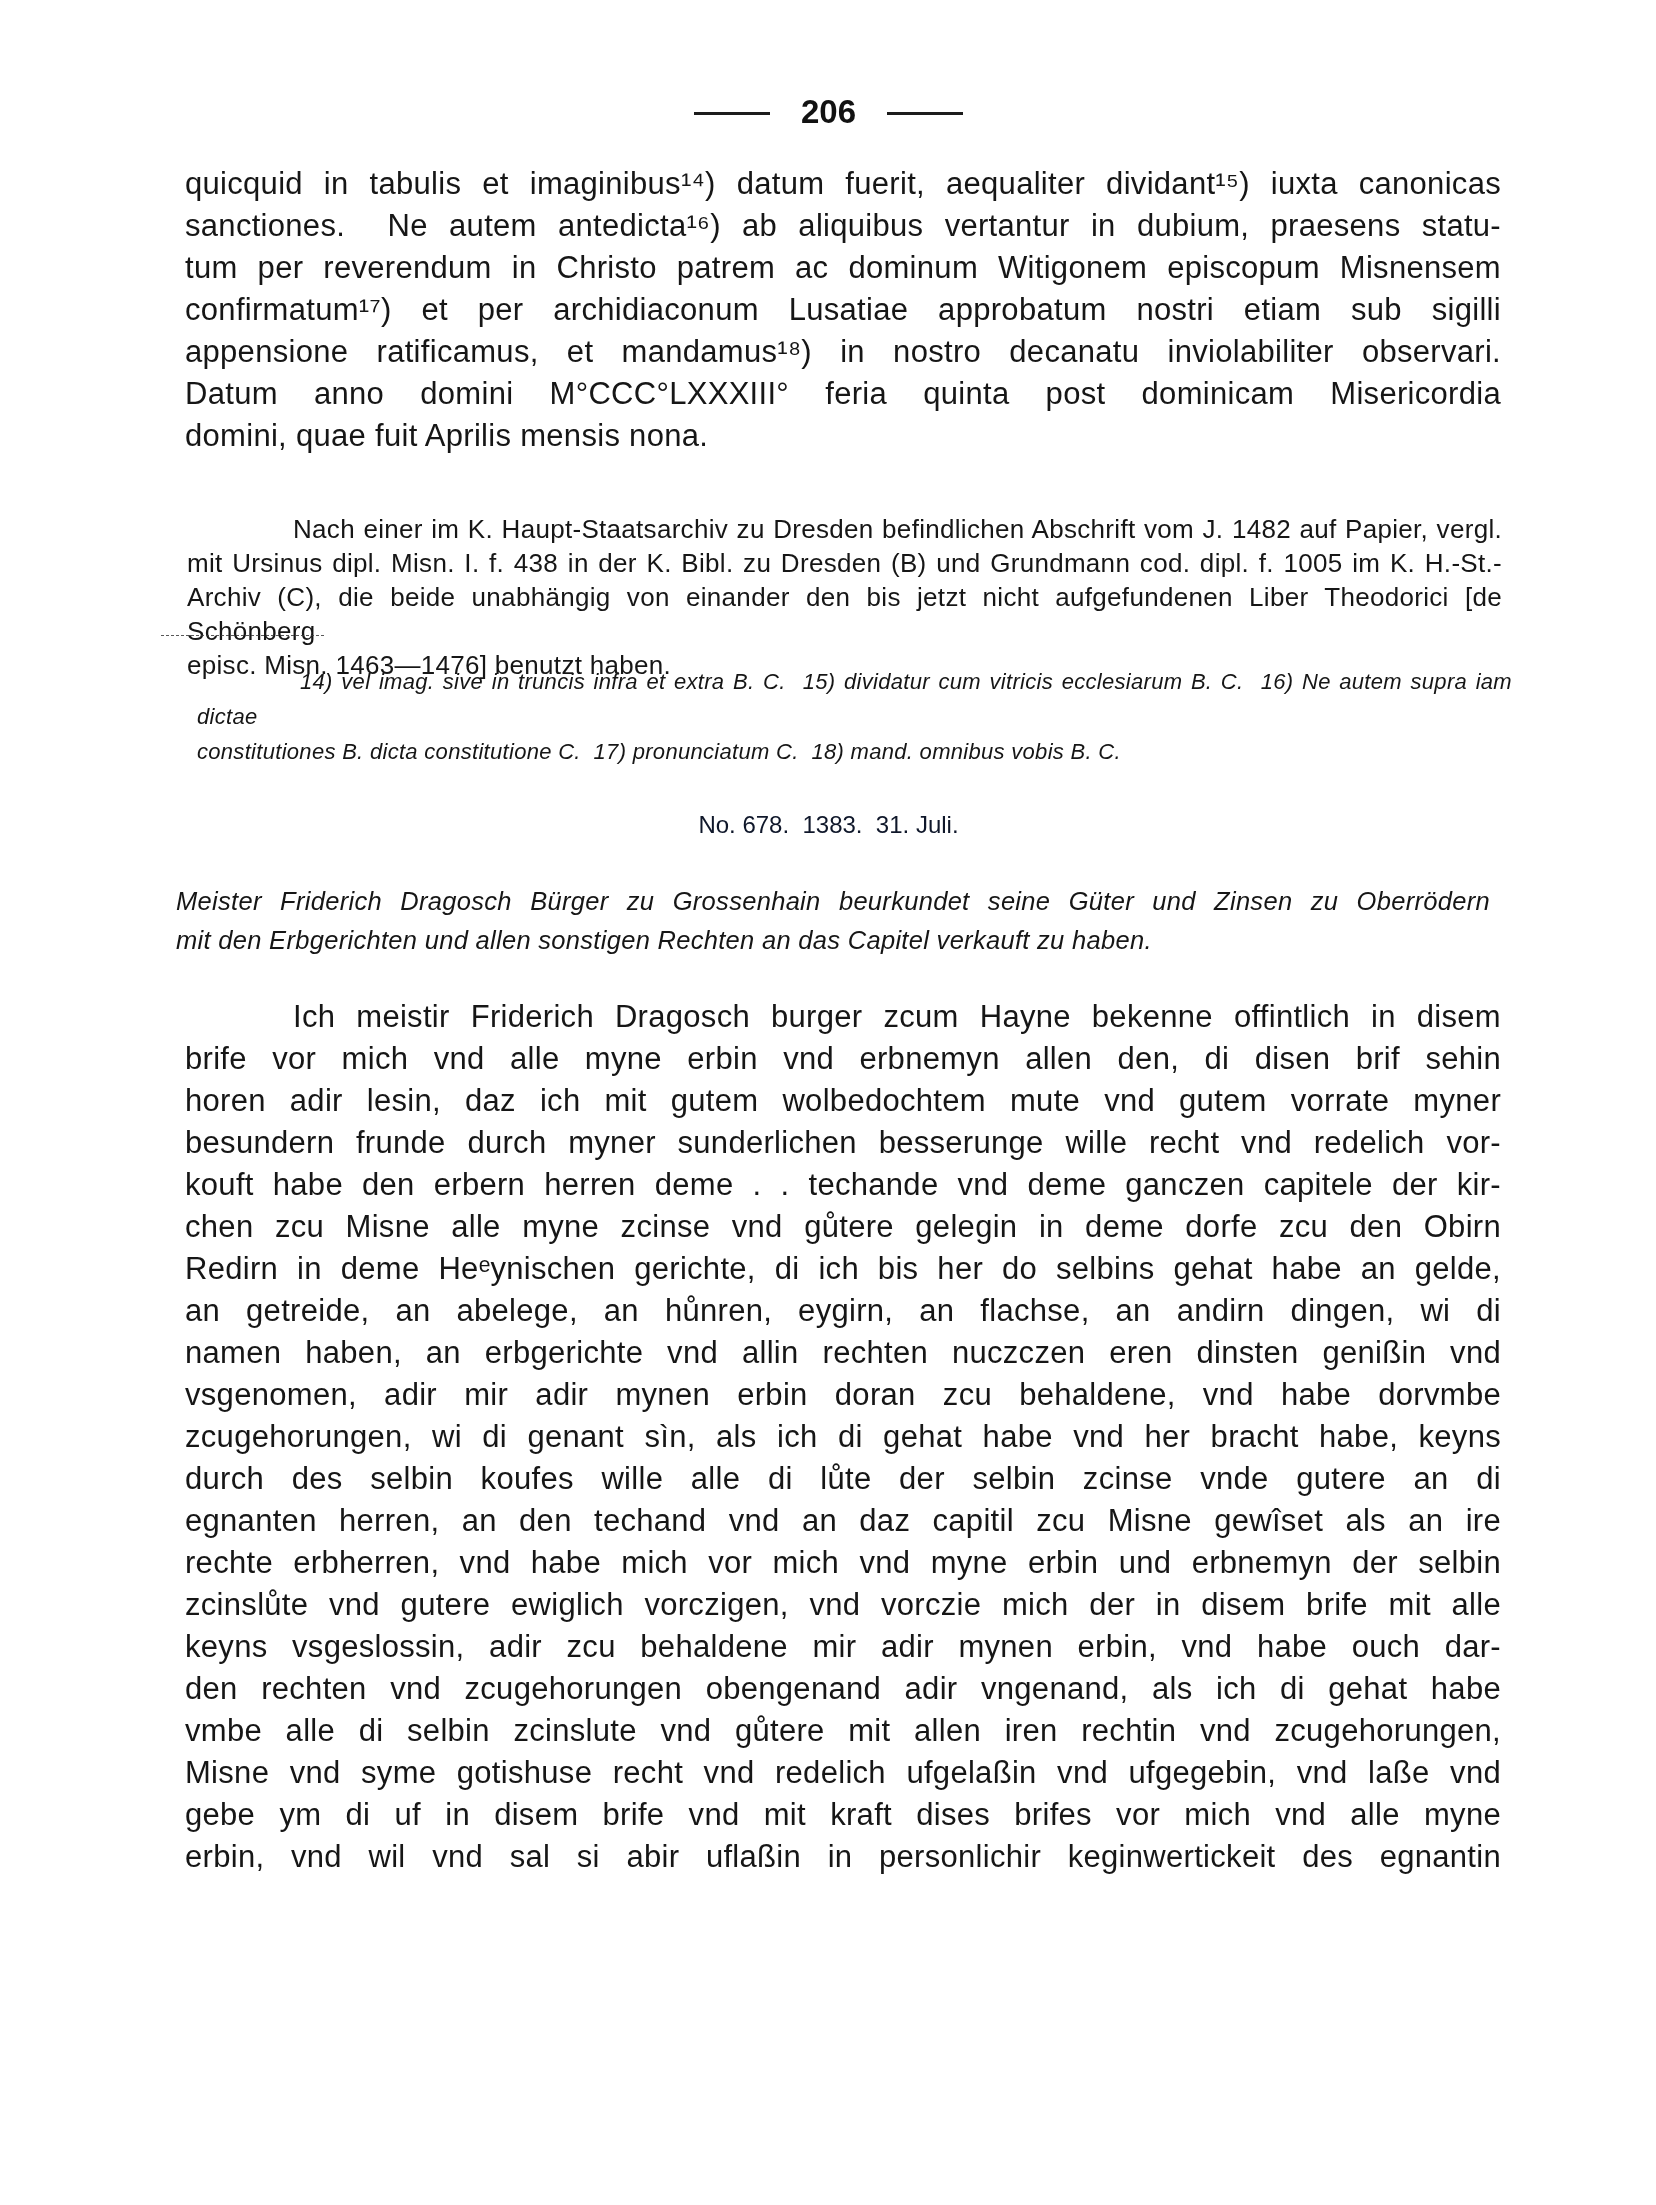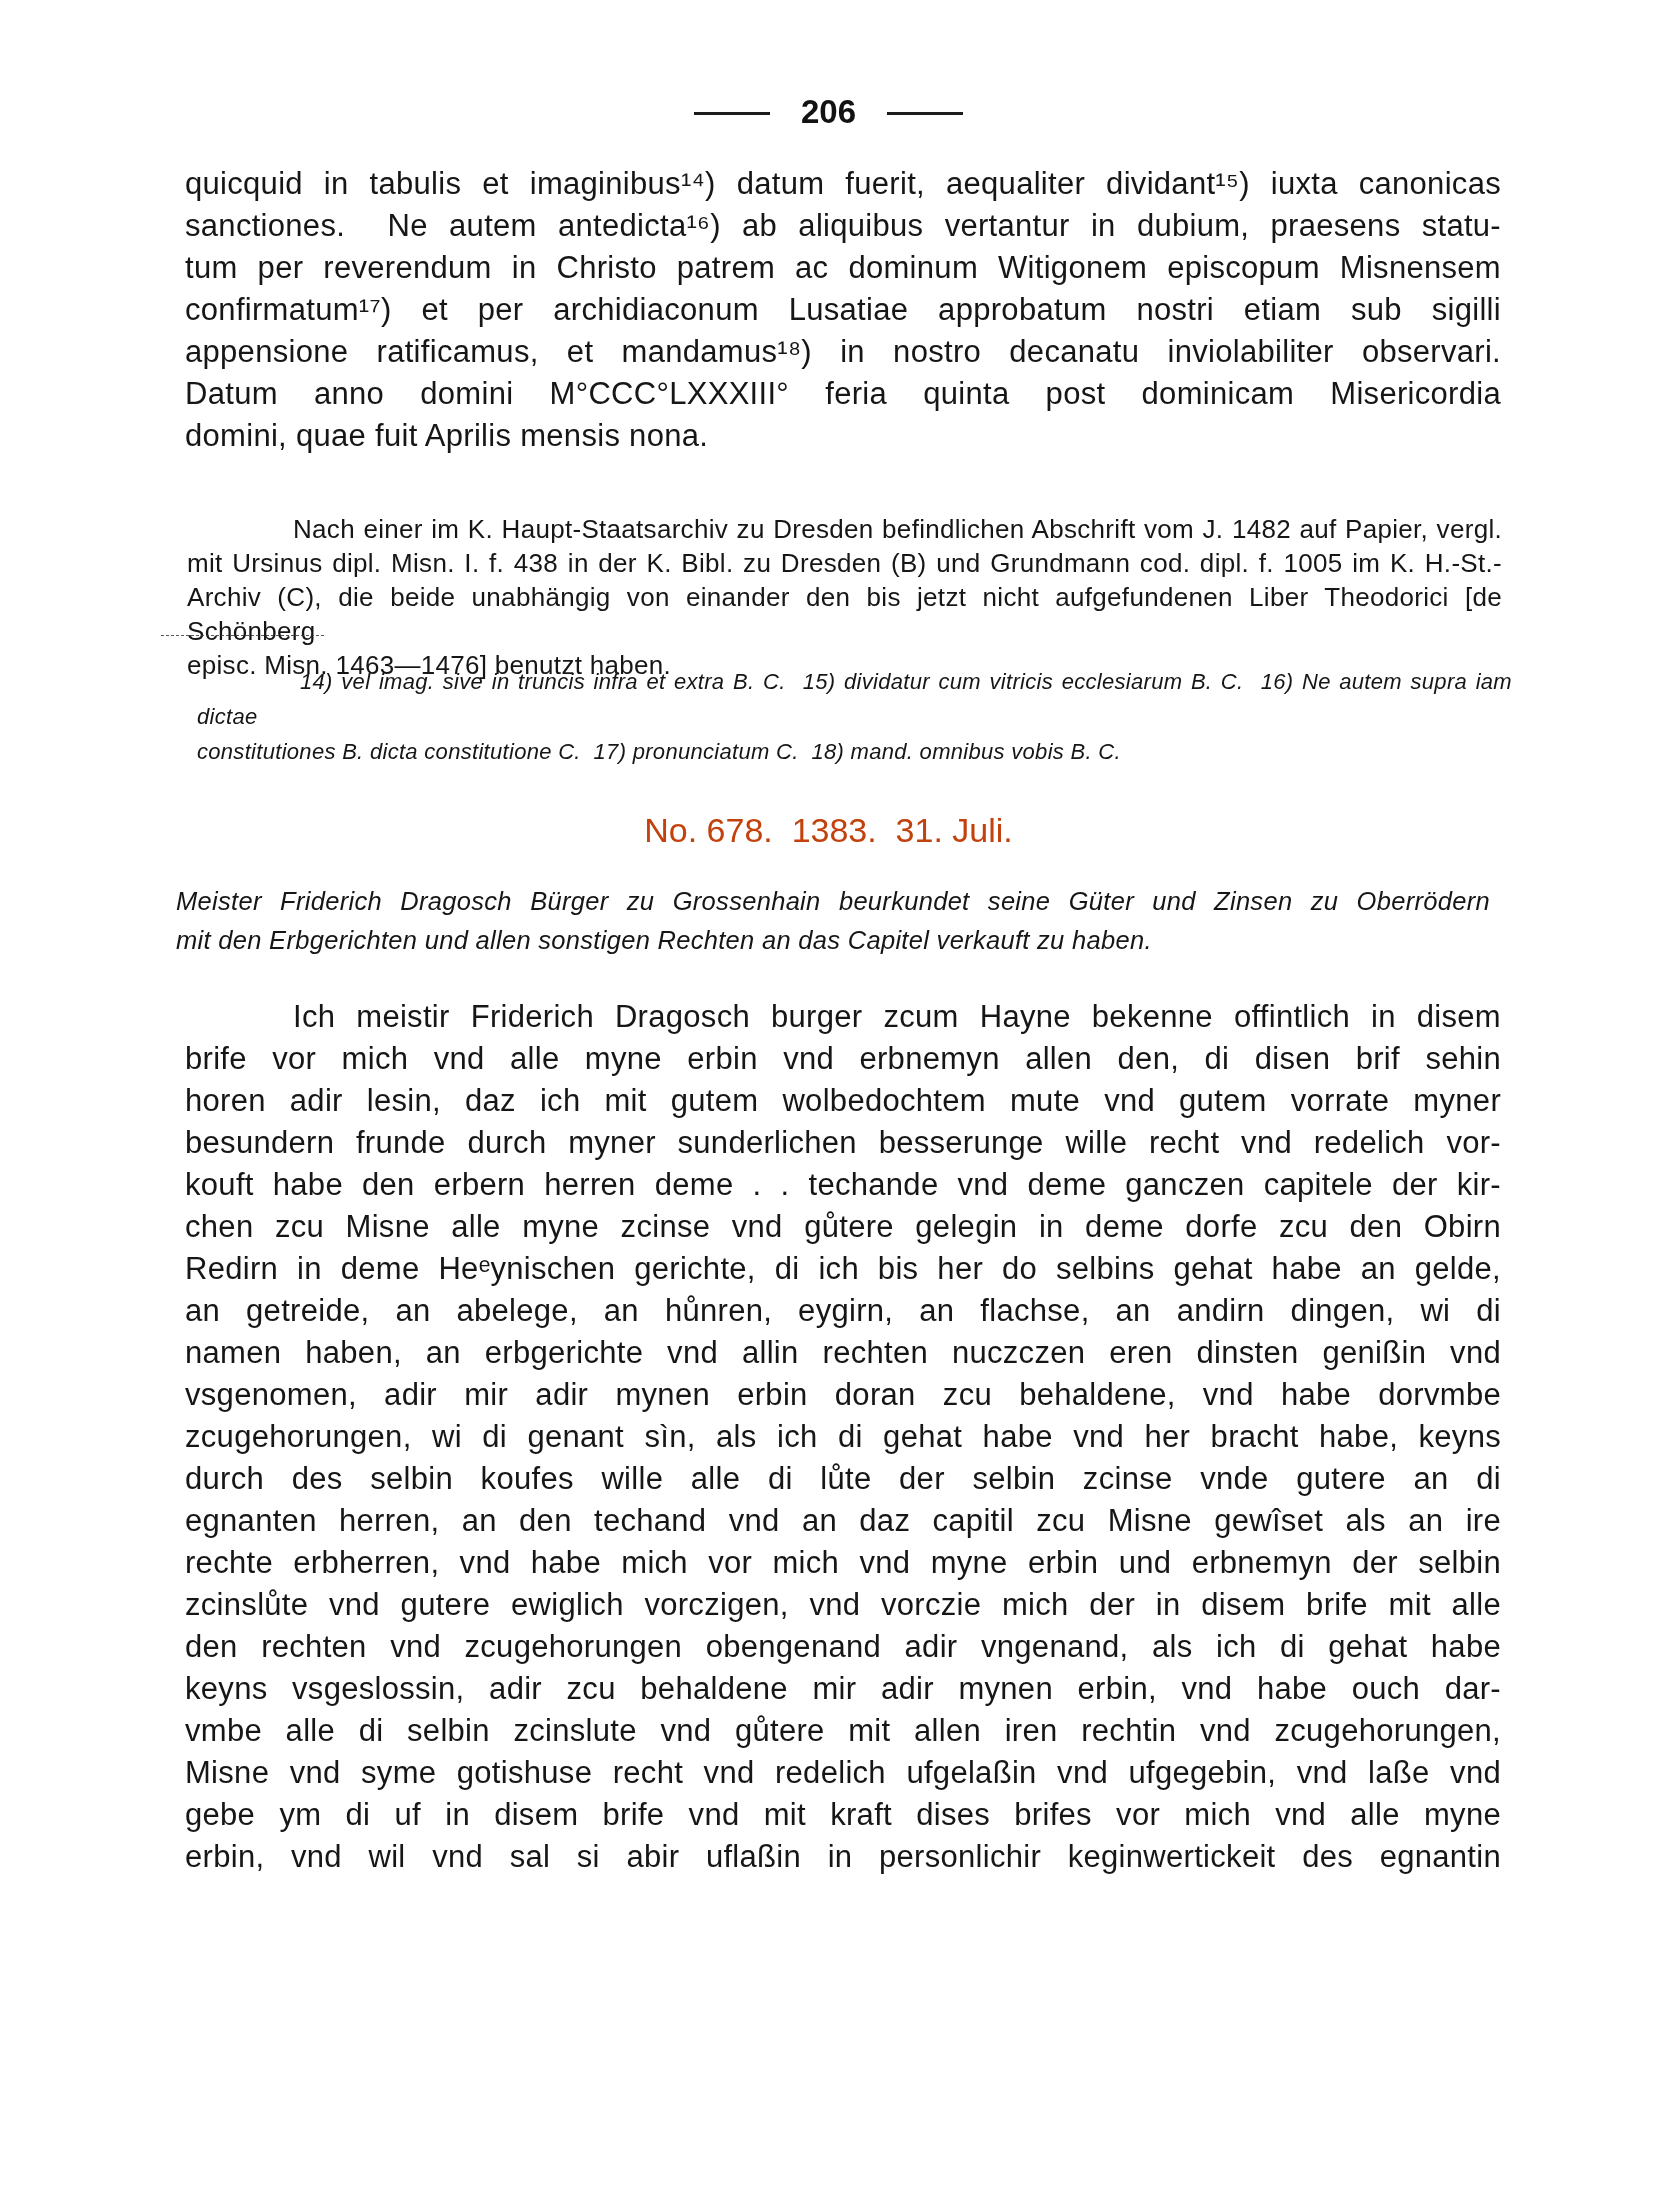--- a/index.html
+++ b/index.html
@@ -71,24 +71,24 @@
   #footnotes {
     top: 664px; left: 189px; width: 1323px;
     font-size: 22px;
     line-height: 35px;
     font-style: italic;
     --indent: 103px;
   }
   #entry-heading {
     top: 811px; left: 0; width: 100%;
     text-align: center;
-    font-size: 34px;
+    font-size: 24px;
     font-weight: 500;
     white-space: pre-wrap;
-    color: #c2410c;
+    color: #0f172a;
   }
   #entry-summary {
     top: 882px; left: 168px; width: 1322px;
     font-size: 25.5px;
     line-height: 39px;
     font-style: italic;
   }
   #entry-body {
     top: 996px; left: 177px; width: 1324px;
     font-size: 31px;
@@ -145,22 +145,22 @@
       <div class="line">chen zcu Misne alle myne zcinse vnd gůtere gelegin in deme dorfe zcu den Obirn</div>
       <div class="line">Redirn in deme Heᵉynischen gerichte, di ich bis her do selbins gehat habe an gelde,</div>
       <div class="line">an getreide, an abelege, an hůnren, eygirn, an flachse, an andirn dingen, wi di</div>
       <div class="line">namen haben, an erbgerichte vnd allin rechten nuczczen eren dinsten genißin vnd</div>
       <div class="line">vsgenomen, adir mir adir mynen erbin doran zcu behaldene, vnd habe dorvmbe</div>
       <div class="line">zcugehorungen, wi di genant sìn, als ich di gehat habe vnd her bracht habe, keyns</div>
       <div class="line">durch des selbin koufes wille alle di lůte der selbin zcinse vnde gutere an di</div>
       <div class="line">egnanten herren, an den techand vnd an daz capitil zcu Misne gewîset als an ire</div>
       <div class="line">rechte erbherren, vnd habe mich vor mich vnd myne erbin und erbnemyn der selbin</div>
       <div class="line">zcinslůte vnd gutere ewiglich vorczigen, vnd vorczie mich der in disem brife mit alle</div>
+      <div class="line">keyns vsgeslossin, adir zcu behaldene mir adir mynen erbin, vnd habe ouch dar-</div>
       <div class="line">den rechten vnd zcugehorungen obengenand adir vngenand, als ich di gehat habe</div>
-      <div class="line">keyns vsgeslossin, adir zcu behaldene mir adir mynen erbin, vnd habe ouch dar-</div>
       <div class="line">vmbe alle di selbin zcinslute vnd gůtere mit allen iren rechtin vnd zcugehorungen,</div>
       <div class="line">Misne vnd syme gotishuse recht vnd redelich ufgelaßin vnd ufgegebin, vnd laße vnd</div>
       <div class="line">gebe ym di uf in disem brife vnd mit kraft dises brifes vor mich vnd alle myne</div>
       <div class="line">erbin, vnd wil vnd sal si abir uflaßin in personlichir keginwertickeit des egnantin</div>
     </div>
 
 </div>
 
 
 </body></html>

